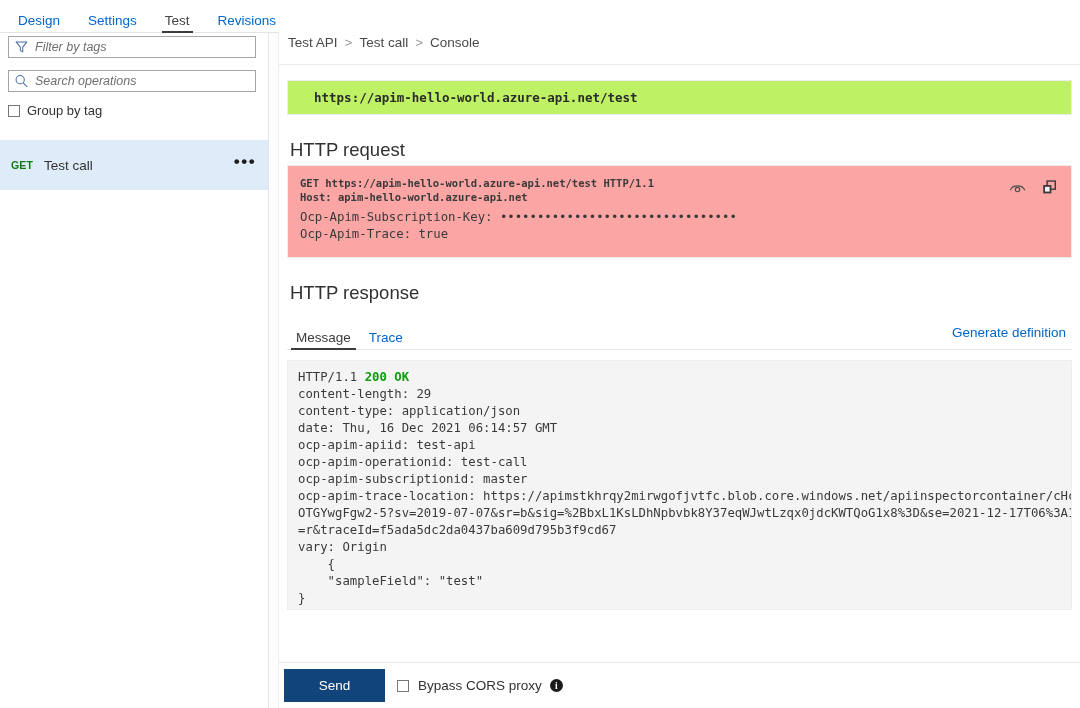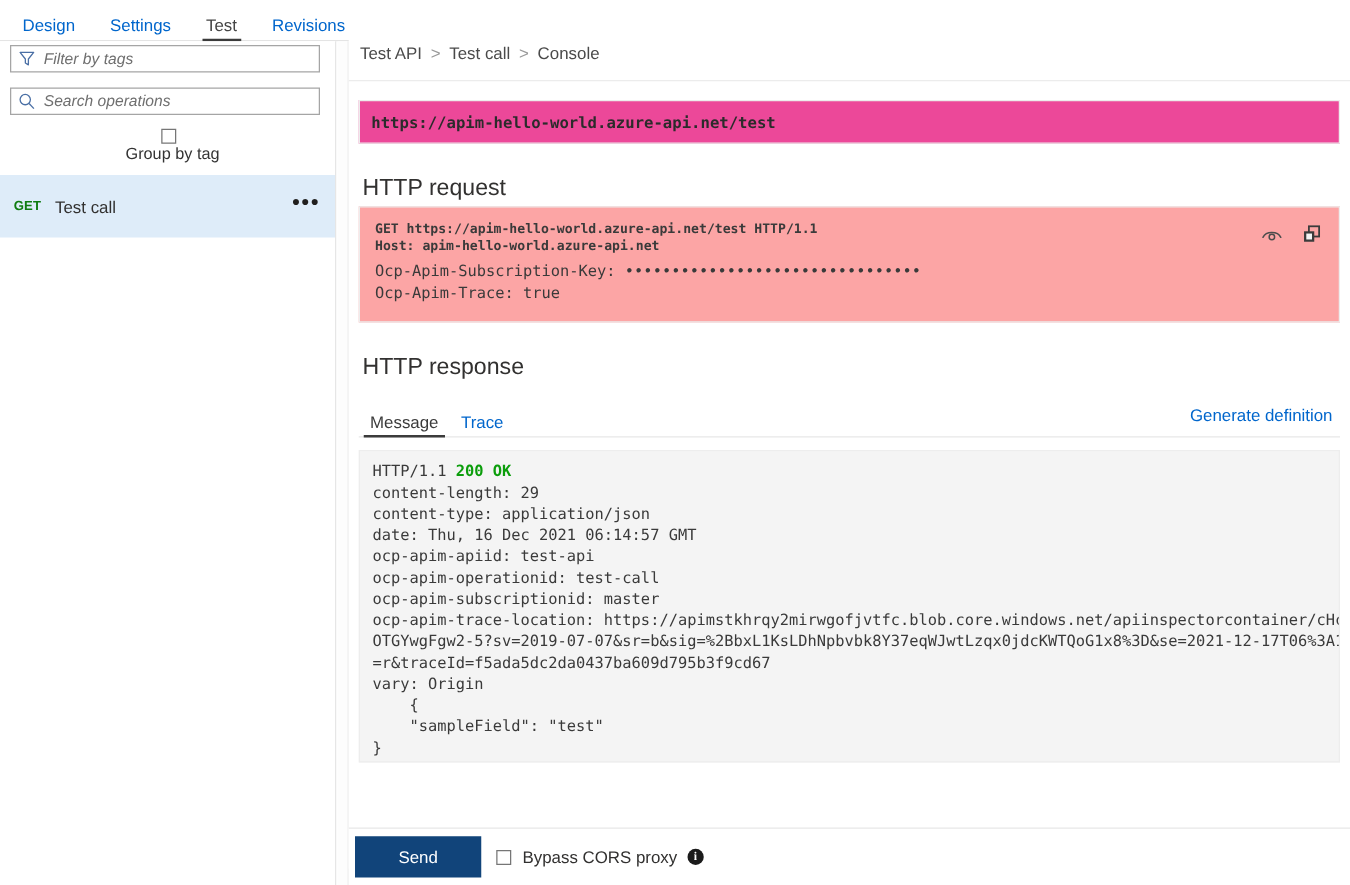--- a/index.html
+++ b/index.html
@@ -60,21 +60,21 @@
     font-size: 12.5px; font-style: italic; color: #6f6f6f;
     font-family: "Liberation Sans", sans-serif;
   }
   .side-field .fi {
     position: absolute; left: 5px; top: 50%; transform: translateY(-50%);
     width: 15px; height: 15px; display: block;
   }
   .side-field.filter { margin-top: 3px; }
   .groupby {
     margin: 11px 0 0 8px;
-    display: flex; align-items: center; flex-direction: column;
+    display: flex; align-items: center;
   }
   .cbx {
     width: 12px; height: 12px; border: 1px solid #767676; background:#fff;
     display: inline-block; margin-right: 7px; flex: none;
   }
   .groupby span.lbl { font-size: 13px; color: #333; }
 
   .op-row {
     position: absolute; left: 0; top: 107px; width: 268px; height: 50px;
     background: #deecf9;
@@ -112,24 +112,24 @@
     border-bottom: 1px solid #ececec;
   }
   .breadcrumb .crumb { color: #4a4a4a; cursor: pointer; }
   .breadcrumb .sep { color: #9a9a9a; margin: 0 7px; }
 
   .content { padding: 0 8px; }
 
   .urlbox {
     margin-top: 15px;
     height: 35px;
-    background: #ec4899;
+    background: #bef264;
     border: 1px solid #ececec;
     display: flex; align-items: center;
-    padding-left: 9px;
+    padding-left: 26px;
     font-family: "DejaVu Sans Mono", monospace;
     font-size: 12.5px;
     font-weight: bold;
     color: #2b2b2b;
   }
 
   .sect-title {
     font-size: 18.5px; color: #323130; font-weight: normal;
     margin: 24px 0 0 3px;
     font-family: "Liberation Sans", sans-serif;

